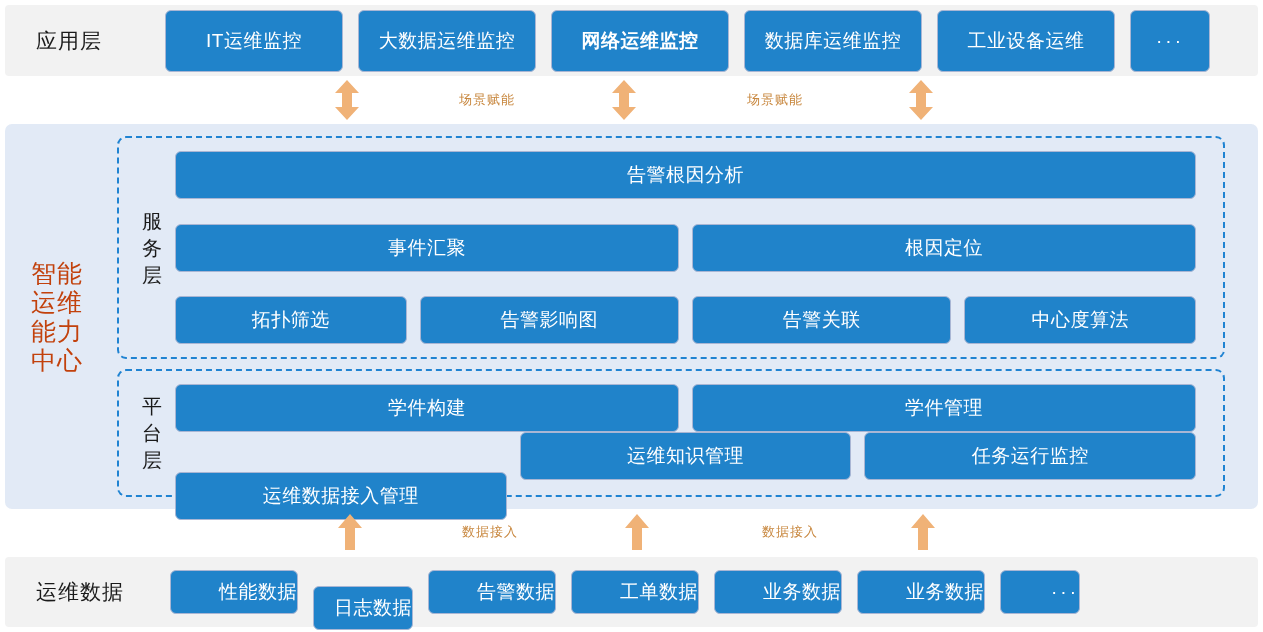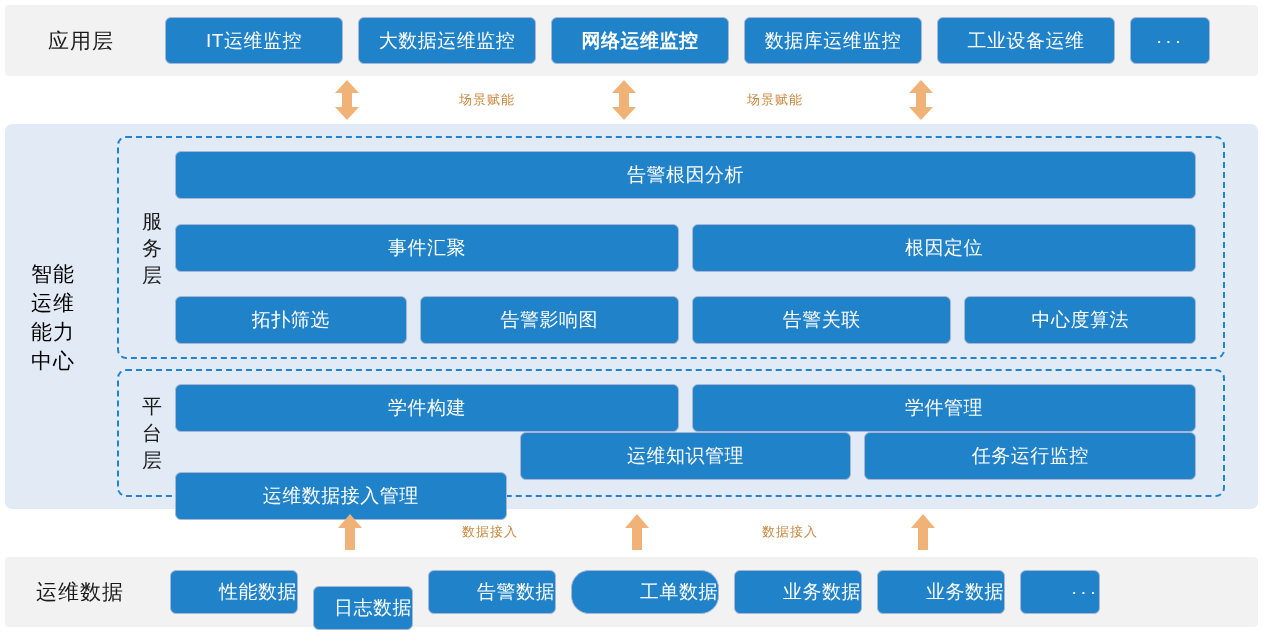--- a/index.html
+++ b/index.html
@@ -45,38 +45,38 @@
     justify-content: center;
     text-align: center;
     white-space: nowrap;
     letter-spacing: 0.5px;
     box-shadow: 0 0 0 0 rgba(0,0,0,0);
   }
   .node.ellipsis { font-size: 19px; letter-spacing: 3px; }
 
   
   #app-band { left: 5px; top: 5px; width: 1253px; height: 71px; }
-  #app-band .band-label { position: absolute; left: 31px; top: 50%; transform: translateY(-50%); margin-left: 12px; }
+  #app-band .band-label { position: absolute; left: 31px; top: 50%; transform: translateY(-50%); }
   #app-boxes { left: 160px; }
-  #app-boxes .node { height: 47px; }
+  #app-boxes .node { height: 62px; }
 
   
   #center-container {
     position: absolute;
     left: 5px; top: 124px; width: 1253px; height: 385px;
     background: #e2eaf6;
     border-radius: 7px;
   }
   #center-label {
     position: absolute;
     left: 26px; top: 50%;
     transform: translateY(-50%);
     width: 82px;
-    font-size: 21px;
-    color: #000000;
+    font-size: 25px;
+    color: #c2410c;
     line-height: 29px;
     text-align: left;
     letter-spacing: 1px;
   }
 
   
   .dashed-box {
     position: absolute;
     border: 2px dashed #1f83d2;
     border-radius: 9px;
@@ -260,21 +260,21 @@
     <div class="band-boxes" id="data-boxes">
         <div class="node" style="width: 128px;">
           <span>性能数据</span>
         </div>
         <div class="node" style="width: 100px; margin-top: 31px;">
           <span>日志数据</span>
         </div>
         <div class="node" style="width: 128px;">
           <span>告警数据</span>
         </div>
-        <div class="node" style="width: 148px; border-radius: 18px;">
+        <div class="node" style="width: 128px;">
           <span>工单数据</span>
         </div>
         <div class="node" style="width: 128px;">
           <span>业务数据</span>
         </div>
         <div class="node" style="width: 128px;">
           <span>业务数据</span>
         </div>
         <div class="node ellipsis" style="width: 80px;">
           <span>···</span>

